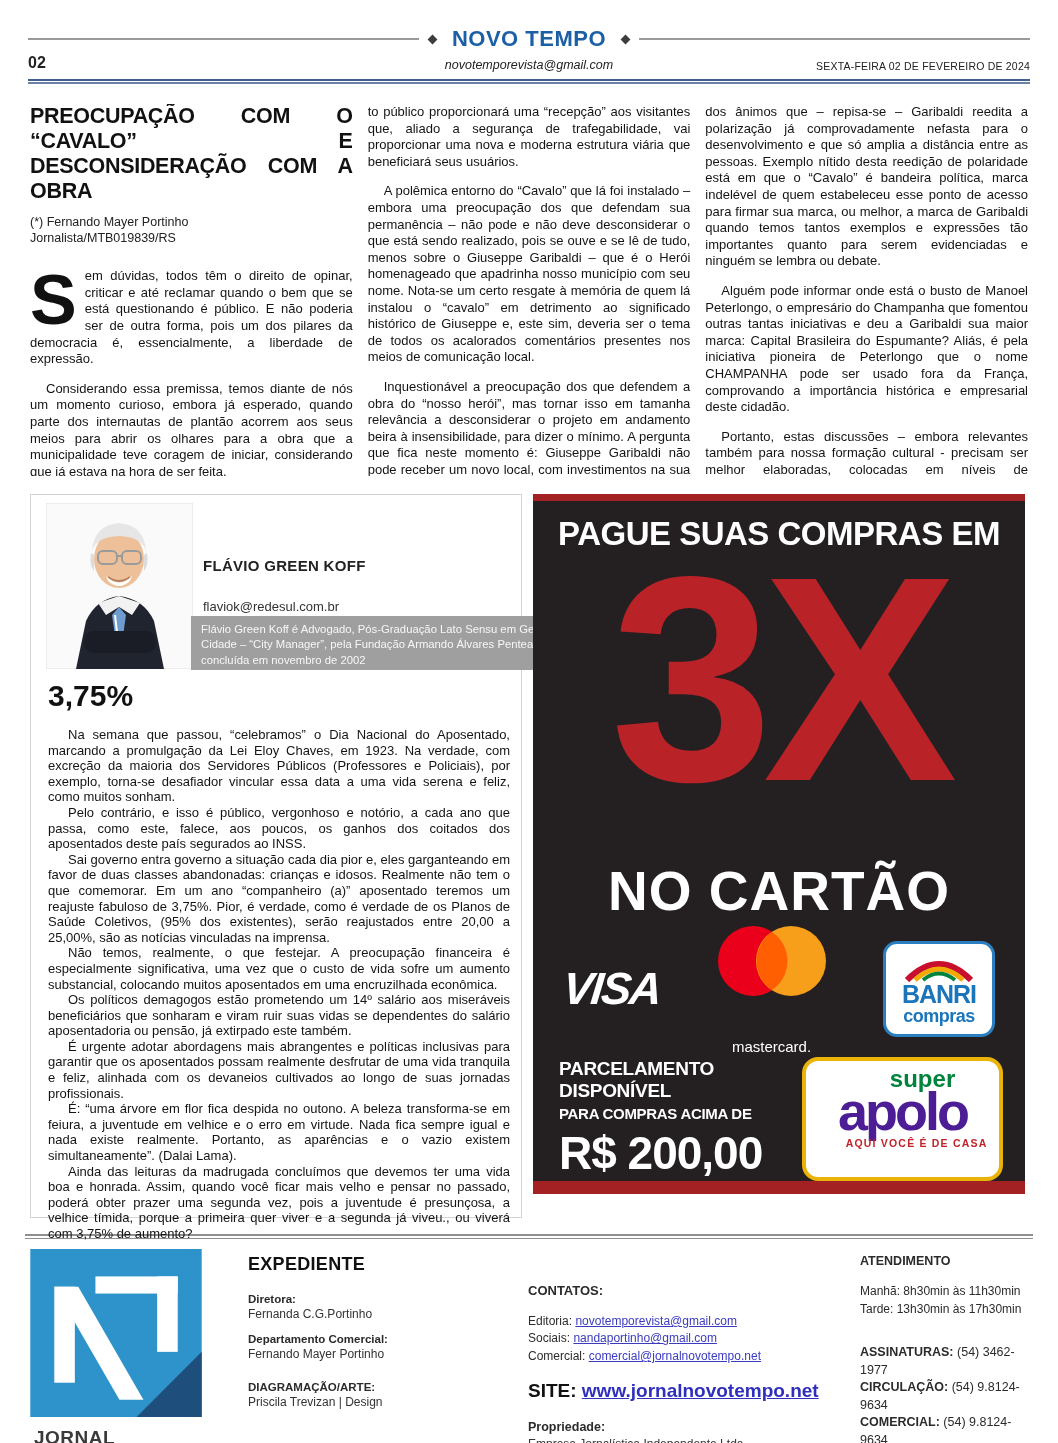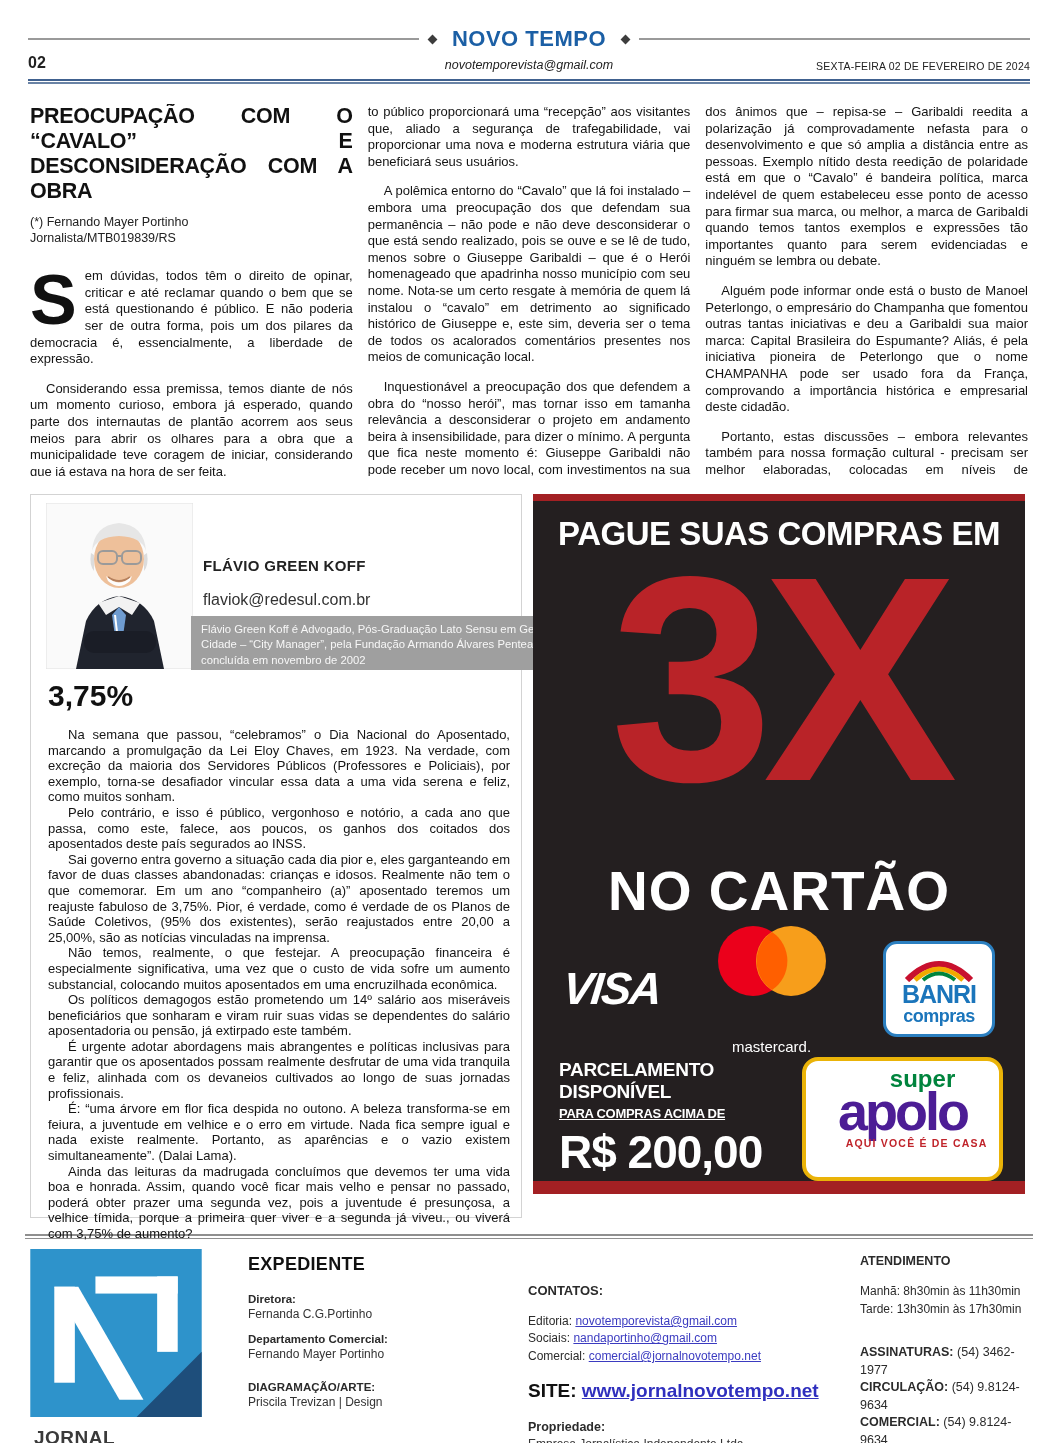--- a/index.html
+++ b/index.html
@@ -25,21 +25,21 @@
   .a1-title { font-size:21.5px; line-height:1.16; font-weight:bold; letter-spacing:-0.3px; color:#111; text-indent:0; margin-bottom:10px; }
   .a1-byline { font-size:12.5px; line-height:1.3; color:#222; margin-bottom:22px; }
   .p-drop { text-indent:0 !important; }
   .dropcap { float:left; font-size:70px; line-height:56px; font-weight:bold; padding:4px 8px 0 0; color:#111; }
 
   
   .middle { position:relative; margin:18px 33px 0 30px; height:724px; }
   .left-box { position:absolute; left:0; top:0; width:492px; height:724px; border:1px solid #d3d3d3; background:#fff; }
   .koff-photo { position:absolute; left:15px; top:8px; width:147px; height:166px; }
   .koff-name { position:absolute; left:172px; top:62px; font-weight:bold; font-size:15px; letter-spacing:0.3px; color:#222; }
-  .koff-email { position:absolute; left:172px; top:96px; font-size:16px; color:#333; }
+  .koff-email { position:absolute; left:172px; top:104px; font-size:13px; color:#333; }
   .koff-caption { position:absolute; left:160px; top:121px; width:395px; height:54px; background:#9f9f9f; color:#f7f7f7; font-size:11.3px; line-height:1.35; padding:6px 10px; }
   .a2-headline { position:absolute; left:17px; top:184px; font-size:30px; font-weight:bold; color:#111; }
   .a2-body { position:absolute; left:17px; top:232px; width:462px; text-align:justify; font-size:13px; line-height:15.6px; color:#141414; }
   .a2-body p { text-indent:20px; }
 
   
   .ad { position:absolute; right:0; top:0; width:492px; height:700px; background:#241f20; display:flex; flex-direction:column; }
   .ad-strip-top { height:7px; background:#a32023; }
   .ad-line1 { color:#fff; font-weight:bold; font-size:33px; text-align:center; margin-top:14px; letter-spacing:-0.5px; }
   .ad-big { color:#b92328; font-weight:bold; font-size:292px; line-height:0.92; text-align:center; letter-spacing:-10px; margin-top:-8px; height:290px; }
@@ -47,21 +47,21 @@
   .ad-cards { display:flex; align-items:center; justify-content:space-between; padding:0 30px; margin-top:16px; height:100px; }
   .visa { color:#fff; font-style:italic; font-weight:bold; font-size:45px; letter-spacing:-2px; transform:skewX(-6deg); }
   .mc { display:flex; flex-direction:column; align-items:center;gap:44px; }
   .mc-label { color:#fff; font-size:15px; margin-top:-4px; }
   .banri-box { width:112px; height:96px; background:#fff; border-radius:14px; border:3px solid #2b7fc0; display:flex; flex-direction:column; align-items:center; justify-content:flex-start; padding-top:4px; }
   .banri-name { color:#1b75bb; font-weight:bold; font-size:25px; letter-spacing:-1px; line-height:1; }
   .banri-sub { color:#1b75bb; font-weight:bold; font-size:18px; letter-spacing:-0.5px; line-height:1.1; }
   .ad-bottom { display:flex; align-items:center; justify-content:space-between; padding:0 22px 0 26px; margin-top:18px; }
   .parc { color:#fff; font-weight:bold; width:252px; }
   .parc-l1 { font-size:19px; letter-spacing:-0.3px; }
-  .parc-l2 { font-size:13px; margin-top:3px; letter-spacing:-0.3px;text-decoration:underline; }
+  .parc-l2 { font-size:15px; margin-top:3px; letter-spacing:-0.3px; }
   .parc-price { font-size:46px; margin-top:4px; letter-spacing:-1px; }
   .apolo-box { width:208px; height:124px; background:#fff; border:4px solid #eab308; border-radius:16px; position:relative; padding-top:6px; text-align:center; }
   .apolo-super { color:#00843d; font-weight:bold; font-size:24px; line-height:1; margin-left:40px; }
   .apolo-name { color:#4c1d95; font-weight:bold; font-size:54px; line-height:0.85; letter-spacing:-3px; margin-top:-2px; }
   .apolo-tag { color:#c0242b; font-weight:bold; font-size:10.5px; letter-spacing:1.2px; margin-top:2px; margin-left:28px; }
   .ad-strip-bottom { height:13px; background:#a32023; margin-top:auto; }
 
   
   .footer { margin:16px 25px 0 25px; }
   .dbl-gray { height:5px; border-top:2px solid #8f8f8f; border-bottom:1px solid #8f8f8f; }

